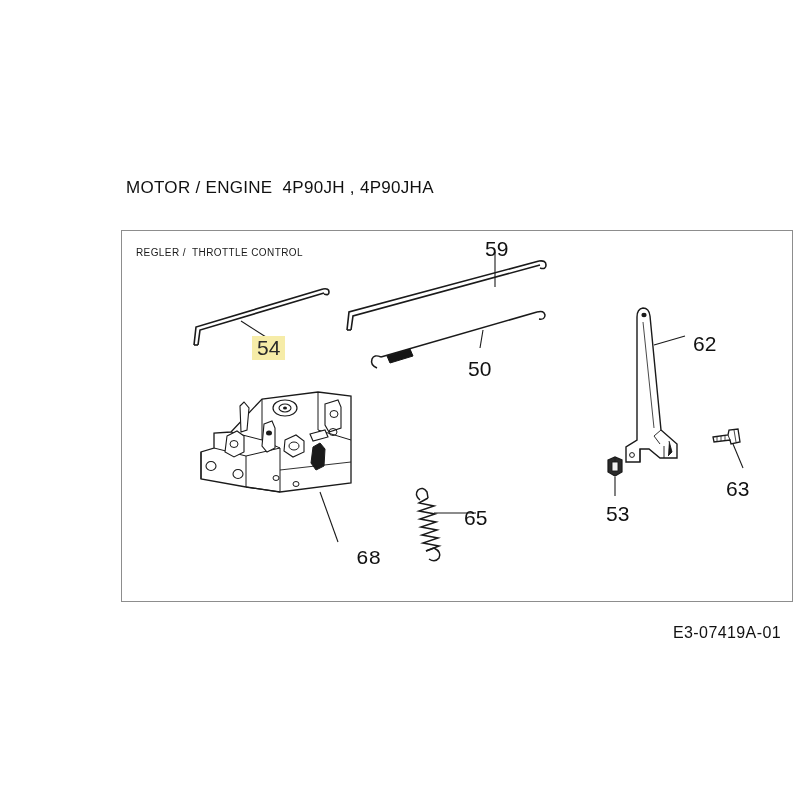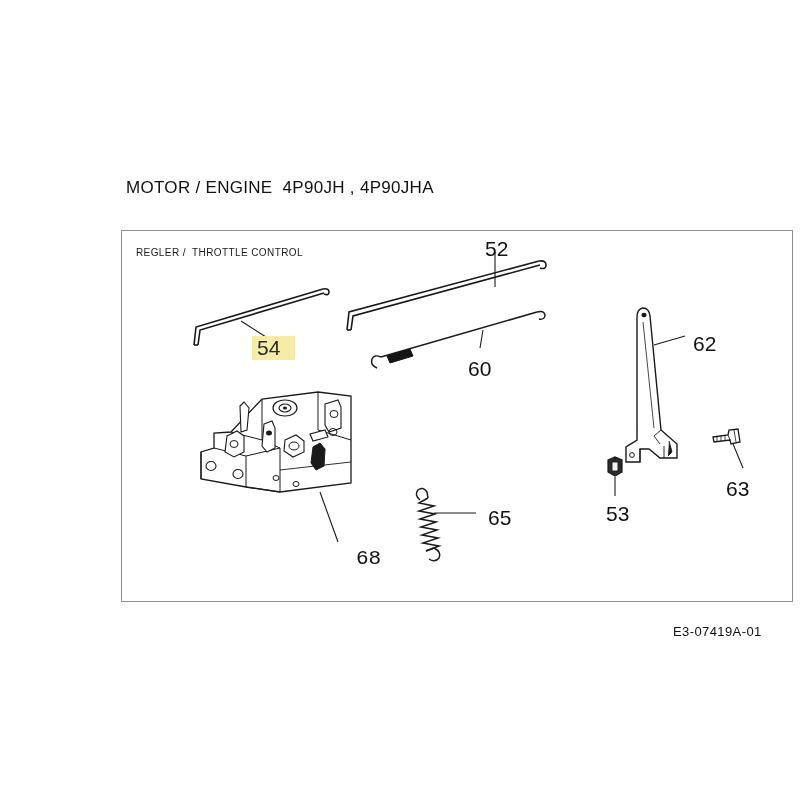--- a/index.html
+++ b/index.html
@@ -48,21 +48,21 @@
     top: 247px;
     font-size: 10px;
     letter-spacing: 0.4px;
     color: #1a1a1a;
     white-space: pre;
   }
   .drawing-ref {
     position: absolute;
     left: 625px;
     top: 624px;
-    font-size: 13px;
+    font-size: 16px;
     letter-spacing: 0.4px;
     color: #111111;
     white-space: pre;
   }
   svg.artwork {
     position: absolute;
     left: 0;
     top: 0;
     width: 800px;
     height: 800px;
@@ -70,21 +70,21 @@
   }
   .callout {
     position: absolute;
     font-size: 21px;
     color: #111111;
     white-space: pre;
     line-height: 1;
   }
   .callout.highlight {
     background: #f6eca8;
-    padding: 1px 15px 2px 5px;
+    padding: 1px 5px 2px 5px;
     color: #2a2a2a;
   }
 </style>
 </head>
 <body>
 
 <div id="page">
 
   <div class="page-title">MOTOR / ENGINE  4P90JH , 4P90JHA</div>
 
@@ -202,29 +202,29 @@
       <path d="M232,470 L303,462" stroke-width="0.9"></path>
     </g>
     <g stroke="#1a1a1a" stroke-width="1.1">
       <line x1="290" y1="542" x2="272" y2="492"></line>
     </g>
 
   </svg>
 
   <div class="callout highlight" style="left:204px; top:336px;">54</div>
 
-  <div class="callout" style="left:437px; top:238px;">52</div>
-
-  <div class="callout" style="left:420px; top:358px;">60</div>
+  <div class="callout" style="left:437px; top:238px;">59</div>
+
+  <div class="callout" style="left:420px; top:358px;">50</div>
 
   <div class="callout" style="left:645px; top:333px;text-align:right;">62</div>
 
   <div class="callout" style="left:678px; top:478px;">63</div>
 
   <div class="callout" style="left:558px; top:503px;">53</div>
 
-  <div class="callout" style="left:440px; top:507px;">65</div>
+  <div class="callout" style="left:416px; top:507px;">65</div>
 
   <div class="callout" style="left:308px; top:548px;font-family:Liberation Mono, monospace;">68</div>
 
   <div class="drawing-ref">E3-07419A-01</div>
 
 </div>
 
 </body></html>

